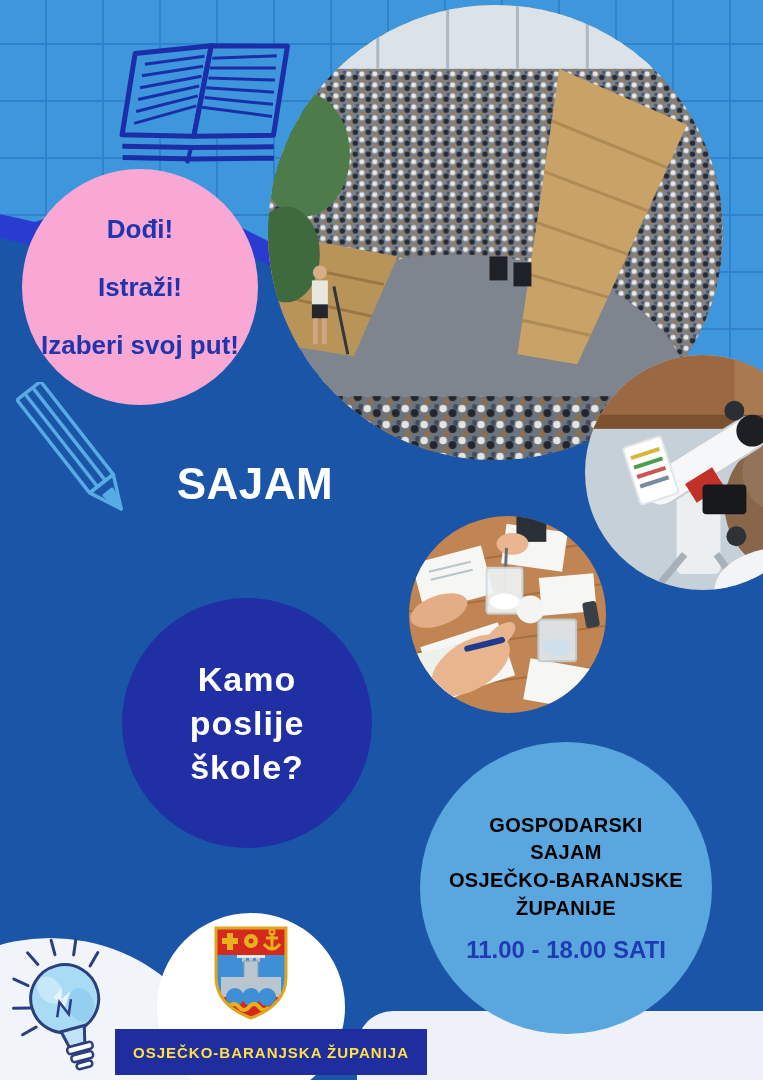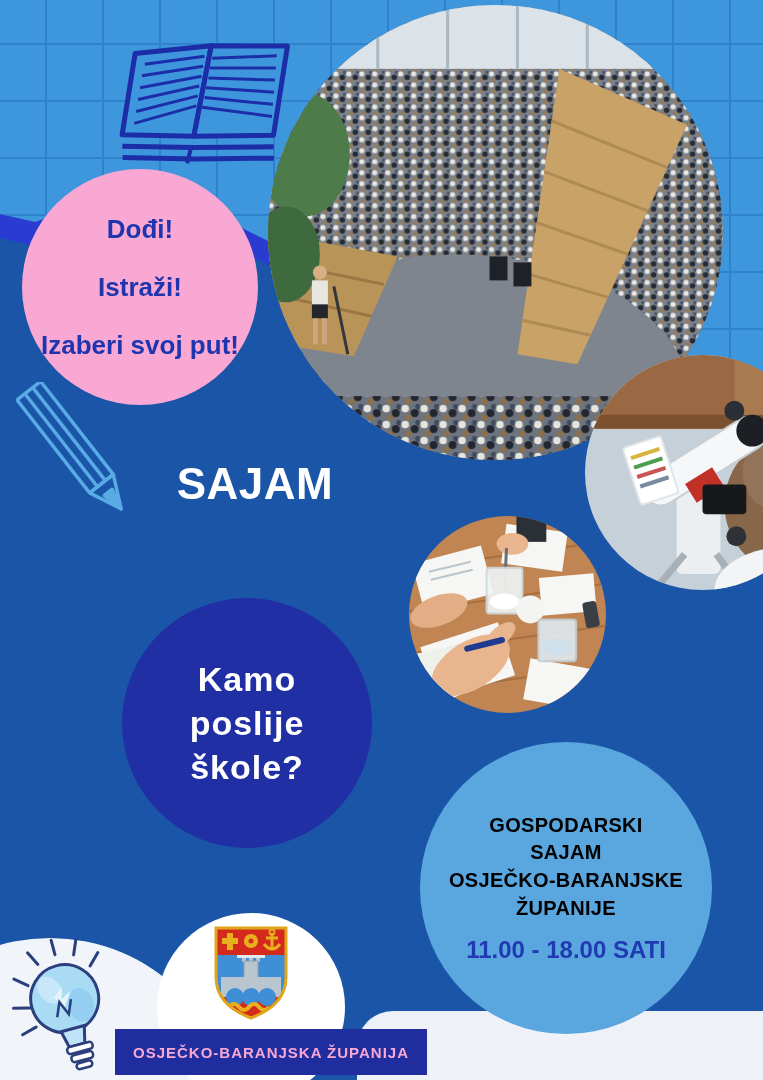--- a/index.html
+++ b/index.html
@@ -77,21 +77,21 @@
   #emblem-circle{
     left:157px;top:913px;width:188px;height:188px;border-radius:50%;
     background:#ffffff;z-index:14;display:flex;justify-content:center;
   }
   #emblem{margin-top:12px;}
 
   #footer-banner{
     left:115px;top:1029px;width:312px;height:46px;background:#202d9e;
     z-index:15;display:flex;align-items:center;justify-content:center;
   }
-  #footer-banner span{color:#f9a8d4;font-weight:bold;font-size:15px;letter-spacing:1px;white-space:nowrap;}
+  #footer-banner span{color:#fde047;font-weight:bold;font-size:15px;letter-spacing:1px;white-space:nowrap;}
 </style>
 </head>
 <body>
 
 <div class="poster">
 
   <div id="royal-band" class="abs"></div>
   <div id="grid-section" class="abs"></div>
 
   <div id="book-illustration" class="abs">

